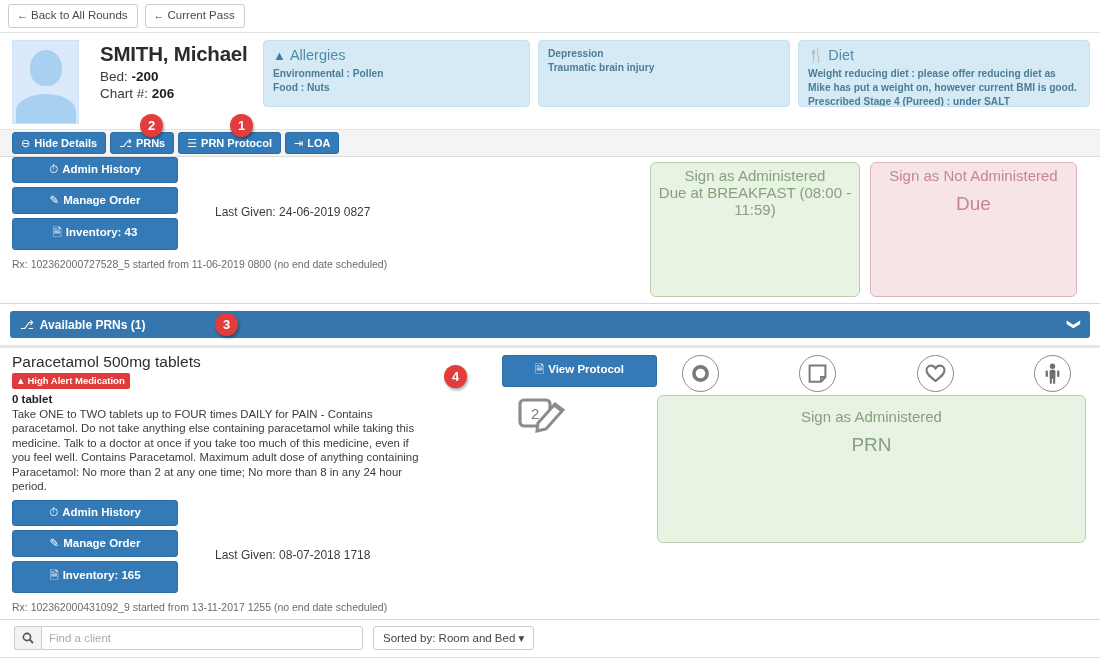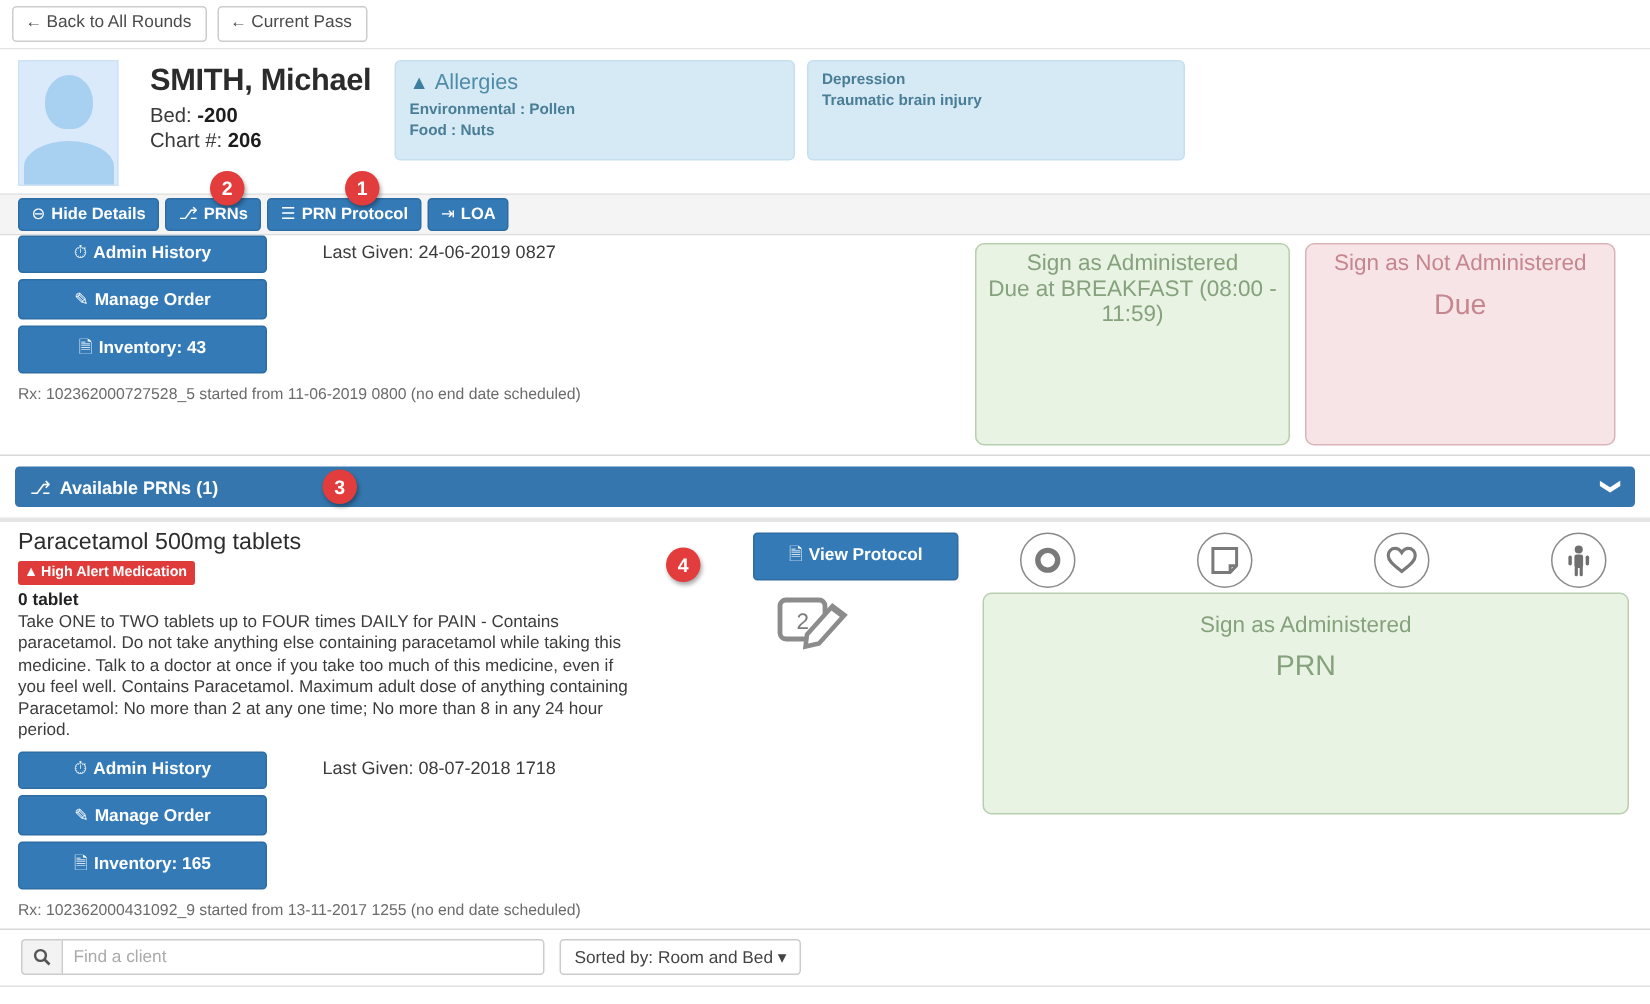--- a/index.html
+++ b/index.html
@@ -181,20 +181,21 @@
     margin-bottom: 4px;
     cursor: pointer;
   }
   .btn-stack-btn .gl { margin-right: 4px; font-weight: normal; }
   .lastgiven {
     font-size: 12px;
     color: #3b3b3b;
     padding-left: 37px;
     padding-top: 4px;
     white-space: nowrap;
+    margin-top: 44px;
   }
   .rxline {
     font-size: 10.5px;
     color: #6b6b6b;
     padding-top: 4px;
   }
 
   
   .sign-wrap { display: flex; gap: 10px; }
   .signbox {
@@ -259,21 +260,21 @@
     font-size: 11.4px;
     color: #3c3c3c;
     line-height: 1.27;
     max-width: 620px;
     margin-bottom: 6px;
   }
 
   .prn-actions { flex: 0 0 215px; padding-top: 7px; }
   .view-proto {
     display: block;
-    width: 137px;
+    width: 155px;
     background: #337ab7;
     border: 1px solid #2e6da4;
     border-radius: 3px;
     color: #fff;
     font-size: 11.5px;
     font-weight: bold;
     padding: 5px 0 6px;
     text-align: center;
     margin: 0 auto 5px 62px;
     cursor: pointer;
@@ -377,20 +378,27 @@
       </div>
       <div class="ic-line">Environmental : Pollen</div>
       <div class="ic-line">Food : Nuts</div>
     </div>
 
     <div class="info-card diagnoses">
       <div class="ic-line">Depression</div>
       <div class="ic-line">Traumatic brain injury</div>
     </div>
 
+    <div class="info-card diet">
+      <div class="ic-title">
+        <span class="gl">🍴</span><span>Diet</span>
+      </div>
+      <div class="ic-line">Weight reducing diet : please offer reducing diet as Mike has put a weight on, however current BMI is good.</div>
+      <div class="ic-line">Prescribed Stage 4 (Pureed) : under SALT</div>
+    </div>
   </div>
 </div>
 
 <div class="action-bar">
   <button class="bbtn">
     <span class="gl">⊖</span><span>Hide Details</span>
   </button>
   <button class="bbtn">
     <span class="gl">⎇</span><span>PRNs</span>
   </button>

